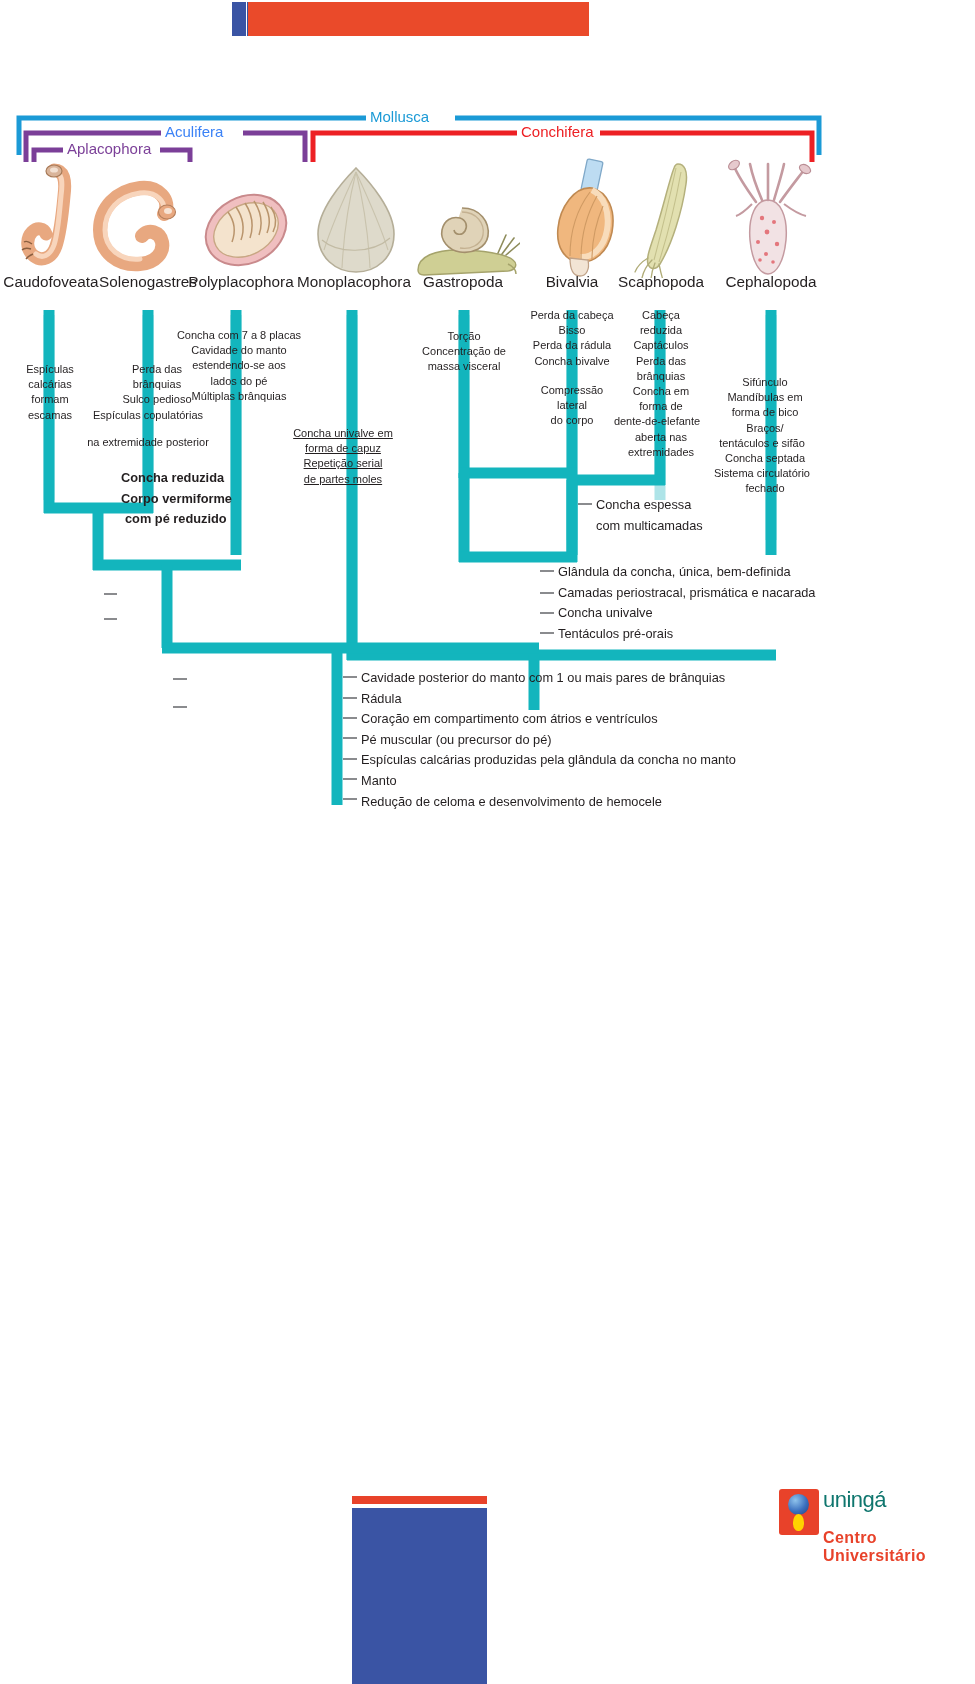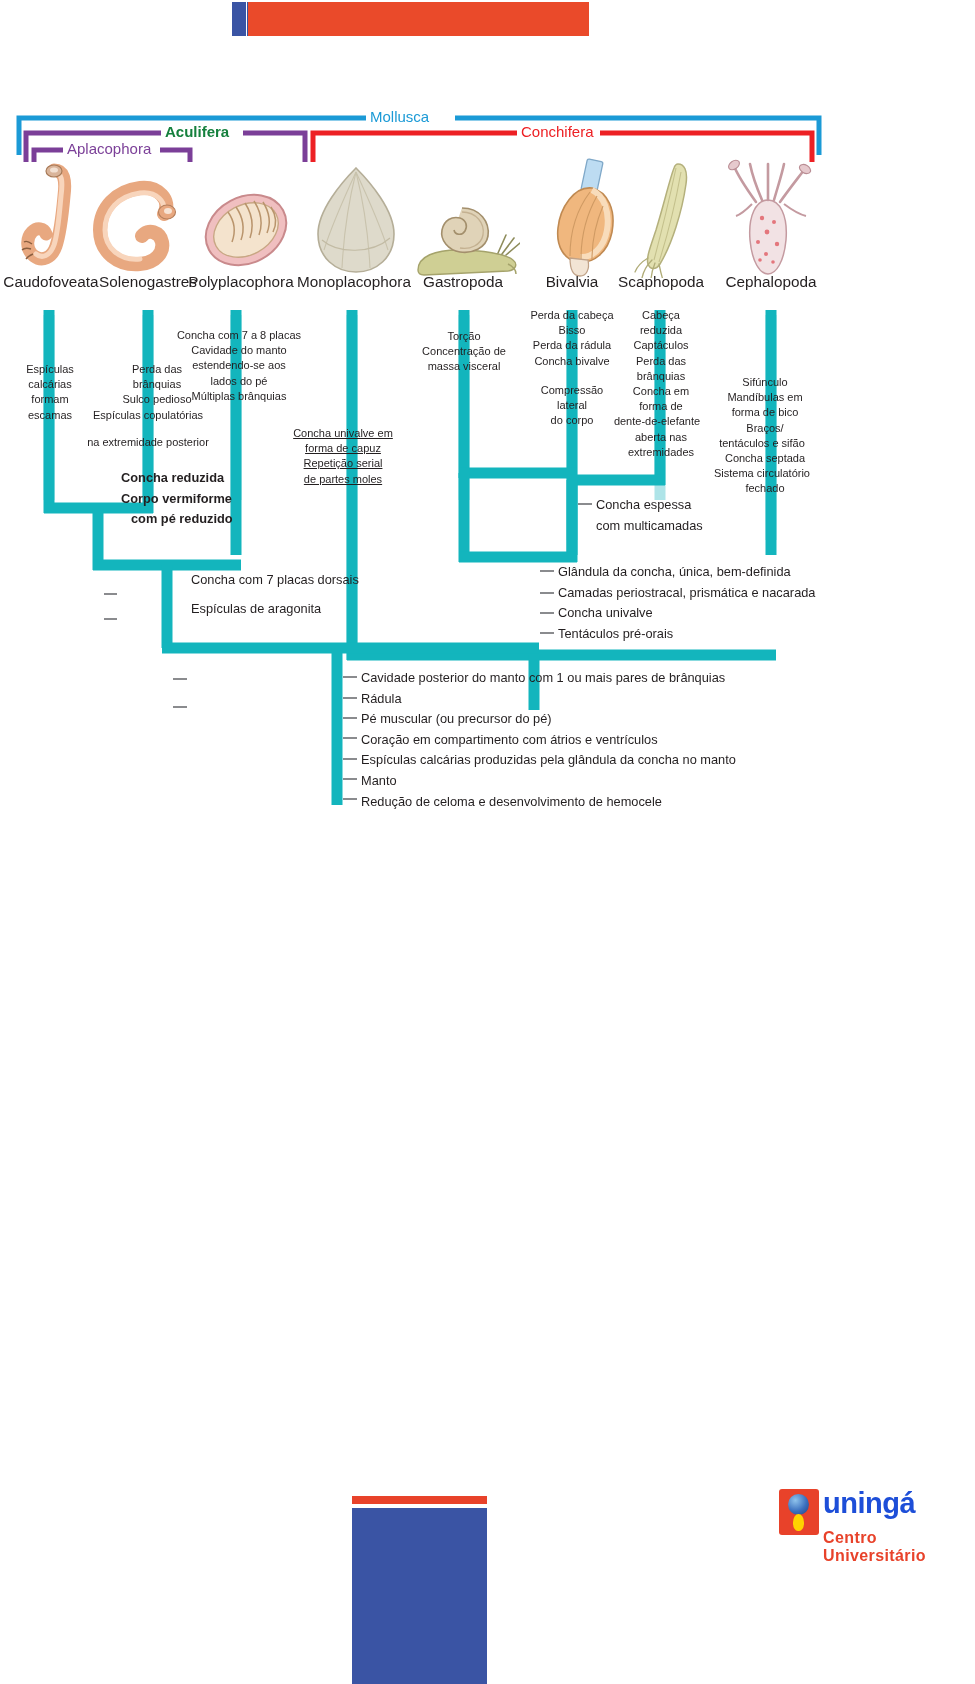--- a/index.html
+++ b/index.html
@@ -18,21 +18,21 @@
   .ftr-red{position:absolute;left:352px;top:1496px;width:135px;height:8px;background:#e8422a;}
   .ftr-blue{position:absolute;left:352px;top:1508px;width:135px;height:176px;background:#3a54a4;}
 
   
   .logo{position:absolute;left:779px;top:1489px;width:186px;height:62px;}
   .logo-mark{position:absolute;left:0;top:0;width:40px;height:46px;background:#e8422a;border-radius:3px;}
   .logo-mark .dot{position:absolute;left:9px;top:5px;width:21px;height:21px;border-radius:50%;
       background:radial-gradient(circle at 35% 30%, #8fc3ec 0%, #3a6fbe 55%, #23407f 100%);}
   .logo-mark .flame{position:absolute;left:14px;top:25px;width:11px;height:17px;background:#ffd200;
       border-radius:50% 50% 45% 45%;}
-  .logo-word{position:absolute;left:44px;top:-2px;font-size:29px;font-weight:bold;color:#1d4ed8;letter-spacing:-0.5px;}
+  .logo-word{position:absolute;left:44px;top:-2px;font-size:22px;font-weight:normal;color:#0f766e;letter-spacing:-0.5px;}
   .logo-sub{position:absolute;left:44px;top:40px;font-size:16px;font-weight:bold;color:#e8422a;letter-spacing:.4px;}
 
   
   .clado{position:absolute;left:0;top:100px;width:975px;height:730px;}
   svg.tree{position:absolute;left:0;top:0;width:975px;height:730px;}
 
   
   .tx{position:absolute;font-size:11px;line-height:15.2px;color:#231f20;}
   .tx.c{text-align:center;}
 
@@ -150,21 +150,21 @@
         <line class="tick" x1="343" y1="598" x2="357" y2="598"></line>
         <line class="tick" x1="343" y1="618" x2="357" y2="618"></line>
         <line class="tick" x1="343" y1="638" x2="357" y2="638"></line>
         <line class="tick" x1="343" y1="659" x2="357" y2="659"></line>
         <line class="tick" x1="343" y1="679" x2="357" y2="679"></line>
         <line class="tick" x1="343" y1="699" x2="357" y2="699"></line>
       </g>
     </svg>
 
     <div class="bracket-label" style="left:366px;top:9px;color:#1b9ad6;">Mollusca</div>
-    <div class="bracket-label" style="left:161px;top:24px;color:#15803d;font-weight:bold;">Aculifera</div>
+    <div class="bracket-label" style="left:161px;top:24px;color:#3b82f6;">Aculifera</div>
     <div class="bracket-label" style="left:517px;top:24px;color:#ed2024;">Conchifera</div>
     <div class="bracket-label" style="left:63px;top:41px;color:#7b3f98;">Aplacophora</div>
 
     <div class="org" style="left:20px;top:62px;">
       <svg width="62" height="120" viewBox="0 0 62 120">
         <path d="M34 8 C44 8 46 18 44 34 C42 56 40 72 36 84 C32 96 22 100 14 94 C6 88 6 76 12 70 C17 65 24 66 26 72" stroke="#e8a880" stroke-width="13" fill="none" stroke-linecap="round"></path>
         <path d="M34 10 C42 10 43 19 41 34 C39 55 38 71 34 83 C30 94 22 97 16 92" stroke="#f8d5bc" stroke-width="5" fill="none" stroke-linecap="round"></path>
         <ellipse cx="34" cy="9" rx="8" ry="6" fill="#d9b49a" stroke="#a87a58" stroke-width="1.2"></ellipse>
         <ellipse cx="34" cy="8" rx="4" ry="2.6" fill="#f2e0d2"></ellipse>
         <path d="M12 82 q-5 -4 -8 -2 M11 87 q-6 -2 -9 1 M13 92 q-5 2 -7 5" stroke="#8a5e3f" stroke-width="1.4" fill="none"></path>
@@ -355,45 +355,41 @@
       <div>Braços/</div>
       <div style="white-space:nowrap;margin-left:-6px;">tentáculos e sifão</div>
       <div>Concha septada</div>
       <div style="white-space:nowrap;margin-left:-6px;">Sistema circulatório</div>
       <div>fechado</div>
     </div>
 
     <div class="node-list" style="left:121px;top:368px;font-weight:bold;">
       <div class="row">Concha reduzida</div>
       <div class="row">Corpo vermiforme</div>
-      <div class="row" style="margin-left:10px;">com pé reduzido</div>
-    </div>
-
-    <div class="node-list" style="left:191px;top:470px;">
-      <div class="row" style="margin-bottom:8px;">Concha com 7 placas dorsais</div>
-      <div class="row">Espículas de aragonita</div>
-    </div>
+      <div class="row" style="margin-left:4px;">com pé reduzido</div>
+    </div>
+
 
     <div class="node-list" style="left:596px;top:395px;">
       <div class="row">Concha espessa</div>
       <div class="row">com multicamadas</div>
     </div>
 
     <div class="node-list" style="left:558px;top:462px;">
       <div class="row">Glândula da concha, única, bem-definida</div>
       <div class="row">Camadas periostracal, prismática e nacarada</div>
       <div class="row">Concha univalve</div>
       <div class="row">Tentáculos pré-orais</div>
     </div>
 
     <div class="node-list" style="left:361px;top:568px;">
       <div class="row">Cavidade posterior do manto com 1 ou mais pares de brânquias</div>
       <div class="row">Rádula</div>
+      <div class="row">Coração em compartimento com átrios e ventrículos</div>
       <div class="row">Pé muscular (ou precursor do pé)</div>
-      <div class="row">Coração em compartimento com átrios e ventrículos</div>
       <div class="row">Espículas calcárias produzidas pela glândula da concha no manto</div>
       <div class="row">Manto</div>
       <div class="row">Redução de celoma e desenvolvimento de hemocele</div>
     </div>
 
   </div>
 
   <div class="ftr-red"></div>
   <div class="ftr-blue"></div>
 

